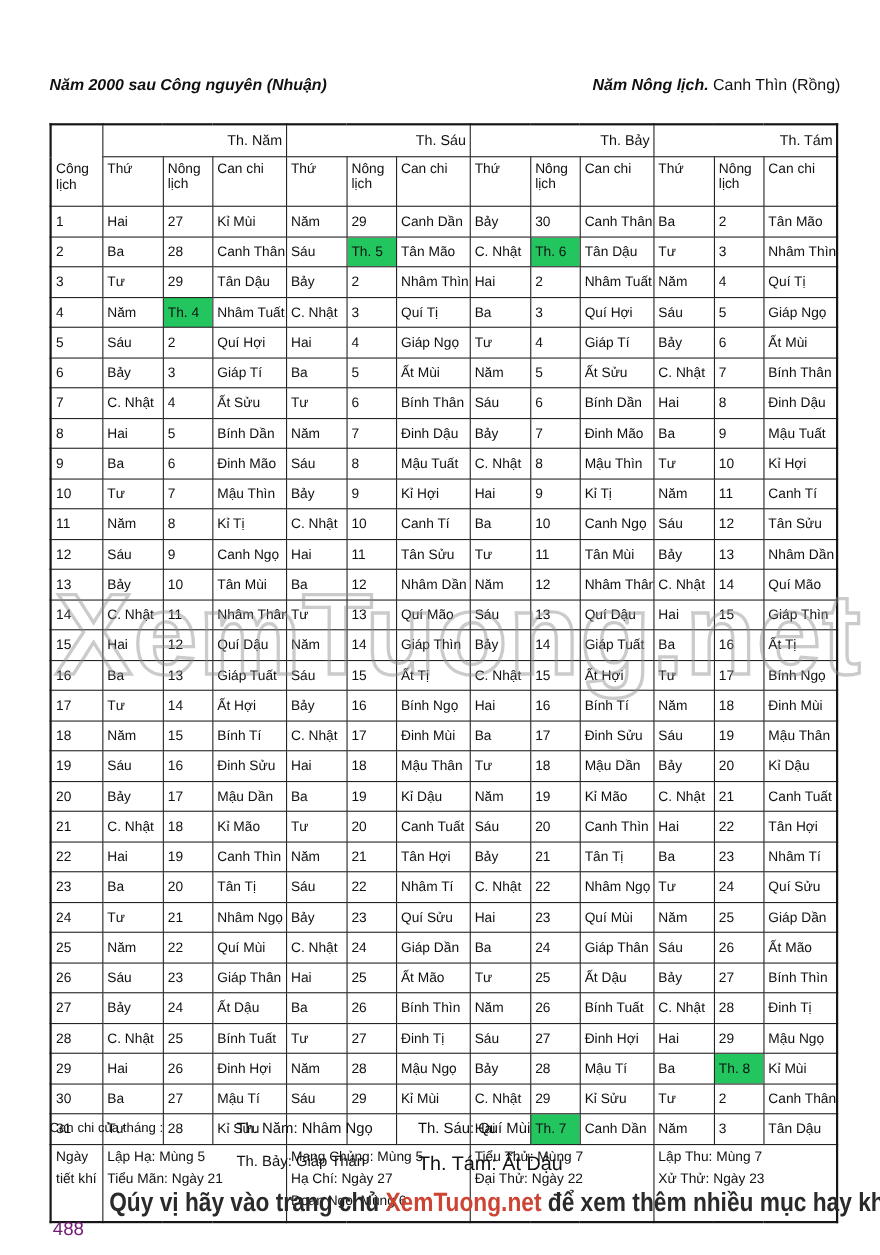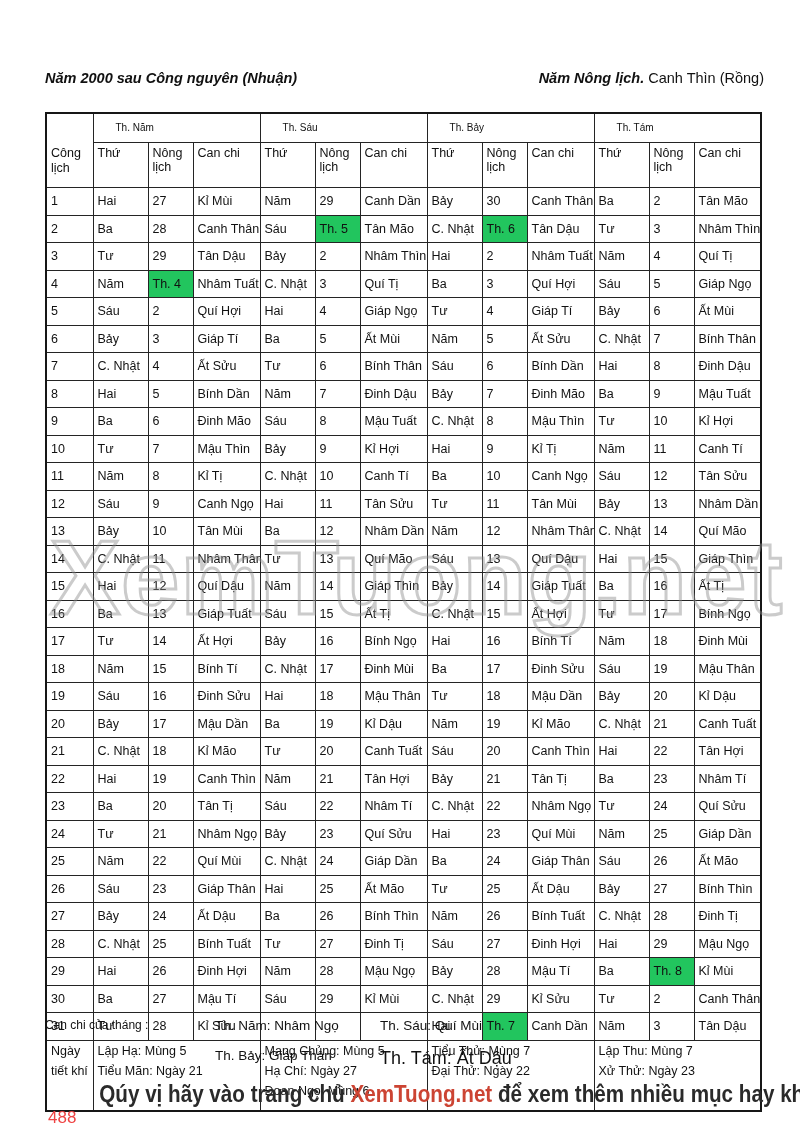--- a/index.html
+++ b/index.html
@@ -6,39 +6,39 @@
   body{width:800px;height:1141px;position:relative;background:#fff;color:#111;
        font-family:"Liberation Sans", sans-serif;overflow:hidden;}
   .hdr-left{position:absolute;left:45px;top:70px;font-size:14.5px;font-weight:bold;font-style:italic;}
   .hdr-right{position:absolute;right:36px;top:70px;font-size:14.5px;}
   .hdr-right .bi{font-weight:bold;font-style:italic;}
   table.cal{position:absolute;left:45px;top:112px;width:716px;border-collapse:collapse;
             table-layout:fixed;border:2px solid #161616;}
   .cal th,.cal td{border:1px solid #242424;font-size:12.5px;font-weight:normal;text-align:left;
                   padding:1px 3px 1px 4px;overflow:hidden;}
   .cal thead th{white-space:normal;line-height:1.15;}
-  .cal th.month{ text-align:left;height:26px;font-size:10px;vertical-align:middle;padding-left:22px;}
+  .cal th.month{ text-align:right;height:26px;font-size:13px;vertical-align:middle;padding-left:22px;}
   .cal th.sub{height:40px;vertical-align:top;padding-top:3px;}
   .cal th.corner{vertical-align:bottom;padding-bottom:12px;}
   .cal tbody td{height:24.5px;white-space:nowrap;vertical-align:middle;}
   .cal td.hl{background:#22c55e;}
   .cal tr.tk td{height:68px;vertical-align:top;white-space:normal;line-height:1.6;padding-top:0;}
   .watermark{position:absolute;left:50px;top:518px;font-size:105px;font-weight:bold;
              white-space:nowrap;color:transparent;-webkit-text-stroke:3px rgba(140,140,140,0.45);
              z-index:5;pointer-events:none;letter-spacing:1px;}
   .canchi-label{position:absolute;left:45px;top:1018px;font-size:12px;}
   .canchi-r1a{position:absolute;left:215px;top:1018px;font-size:13.5px;}
   .canchi-r1b{position:absolute;left:380px;top:1018px;font-size:13.5px;}
   .canchi-r2a{position:absolute;left:215px;top:1048px;font-size:13.5px;}
   .canchi-r2b{position:absolute;left:380px;top:1048px;font-size:18px;}
   .footer{position:absolute;left:0;top:1080px;width:800px;margin-left:40px;}
   .footer-inner{display:inline-block;white-space:nowrap;font-size:24px;font-weight:bold;
                 color:#2a2a2a;transform:scaleX(0.86);transform-origin:center;}
   .flink{color:#cc4433;}
-  .pagenum{position:absolute;left:48px;top:1108px;font-size:17px;color:#ef4444;}
+  .pagenum{position:absolute;left:48px;top:1108px;font-size:17px;color:#701a75;}
 </style>
 </head>
 <body>
 
 <div class="hdr-left">Năm 2000 sau Công nguyên  (Nhuận)</div>
 <div class="hdr-right"><span class="bi">Năm Nông lịch.</span><span> Canh Thìn (Rồng)</span></div>
 
 <table class="cal">
   <colgroup>
     <col style="width:47px">

